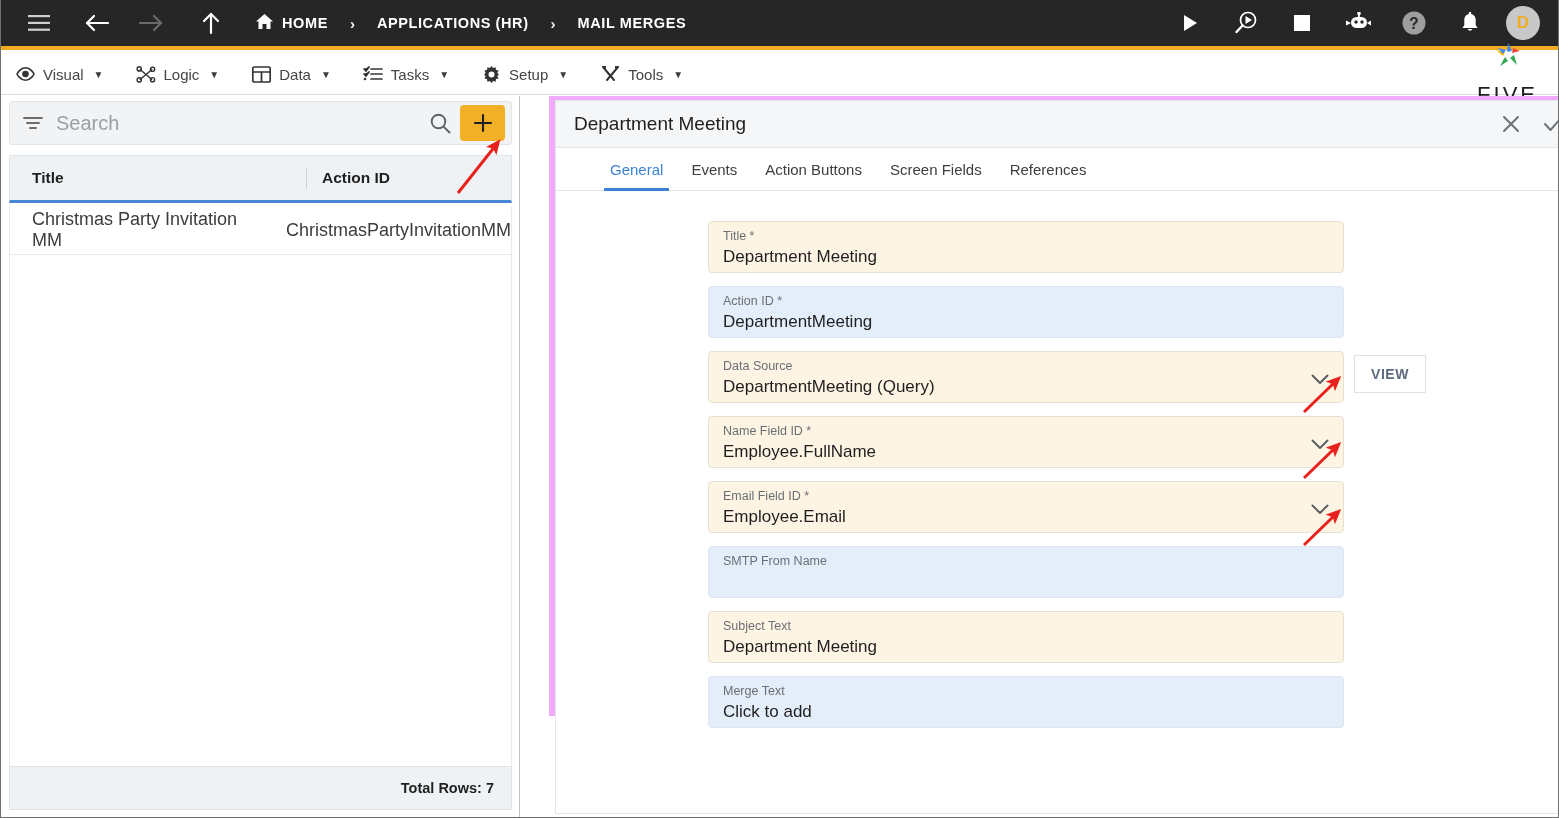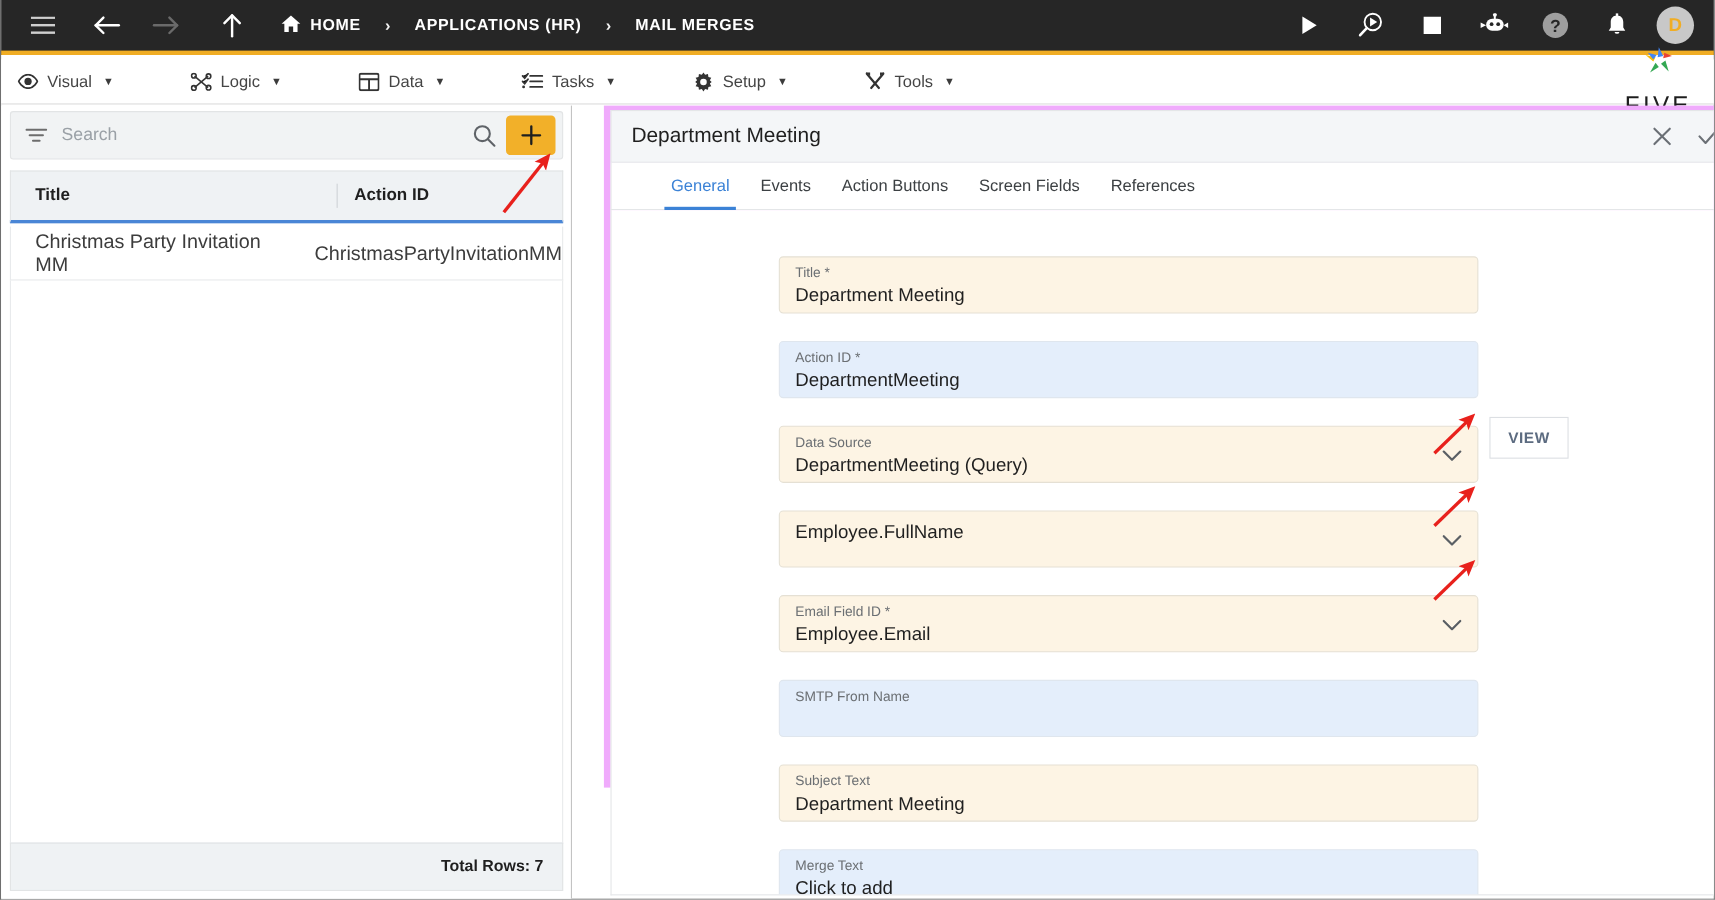--- a/index.html
+++ b/index.html
@@ -63,21 +63,20 @@
     cursor: pointer;
   }
 
   
   .menubar {
     position: absolute; top: 54px; left: 0;
     width: 1559px; height: 41px;
     background: #ffffff;
     display: flex; align-items: center;
     border-bottom: 1px solid #dcdcdc;
-    gap: 37px;
   }
   .menu-item {
     display: flex; align-items: center; gap: 8px;
     padding: 0 18px 0 14px;
     height: 41px;
     color: #454545;
     font-size: 15px;
     cursor: pointer;
   }
   .menu-item .mlabel { font-size: 15px; }
@@ -107,21 +106,21 @@
     background: #f1f3f4;
     border: 1px solid #e2e4e5;
     border-radius: 3px;
     display: flex; align-items: center;
   }
   .filter-icon { width: 34px; display:flex; align-items:center; justify-content:center; color:#6d6d6d; margin-left:6px; cursor:pointer;}
   .search-input {
     flex: 1;
     border: none; outline: none; background: transparent;
     font-family: "Liberation Sans", sans-serif;
-    font-size: 16px; color: #14532d;
+    font-size: 20px; color: #14532d;
     padding-left: 6px;
   }
   .search-input::placeholder { color: #9aa0a6; }
   .search-icon { width: 40px; display:flex; align-items:center; justify-content:center; color:#5f6368; cursor:pointer;}
   .add-btn {
     width: 45px; height: 36px;
     background: #f2b029;
     border: none; border-radius: 4px;
     margin-right: 6px;
     display:flex; align-items:center; justify-content:center;
@@ -236,21 +235,20 @@
   }
   .field {
     position: relative;
     width: 636px;
     height: 52px;
     border-radius: 4px;
     border: 1px solid #e5e0d4;
     background: #fdf4e4;
     padding: 6px 14px 0 14px;
     cursor: text;
-    margin-top: 12px;
   }
   .field.blue { background: #e4eefb; border-color: #dfe6ee; }
   .field-label {
     font-size: 12.5px; color: #6b6f73;
     line-height: 16px;
     display: block;
   }
   .field-value {
     font-size: 17px; color: #1f1f1f;
     line-height: 26px;
@@ -606,20 +604,21 @@
               <svg width="18" height="11" viewBox="0 0 18 11">
                   <path d="M1.5 1.5 L9 9 L16.5 1.5" fill="none" stroke="#5a5f64" stroke-width="2" stroke-linecap="round" stroke-linejoin="round"></path>
                 </svg>
             </span>
           </div>
           <button class="view-btn">VIEW</button>
         </div>
 
         <div class="field-row">
           <div class="field has-chev">
+            <span class="field-label">Name Field ID *</span>
             <span class="field-value">Employee.FullName</span>
             <span class="chev">
               <svg width="18" height="11" viewBox="0 0 18 11">
                   <path d="M1.5 1.5 L9 9 L16.5 1.5" fill="none" stroke="#5a5f64" stroke-width="2" stroke-linecap="round" stroke-linejoin="round"></path>
                 </svg>
             </span>
           </div>
         </div>
 
         <div class="field-row">

